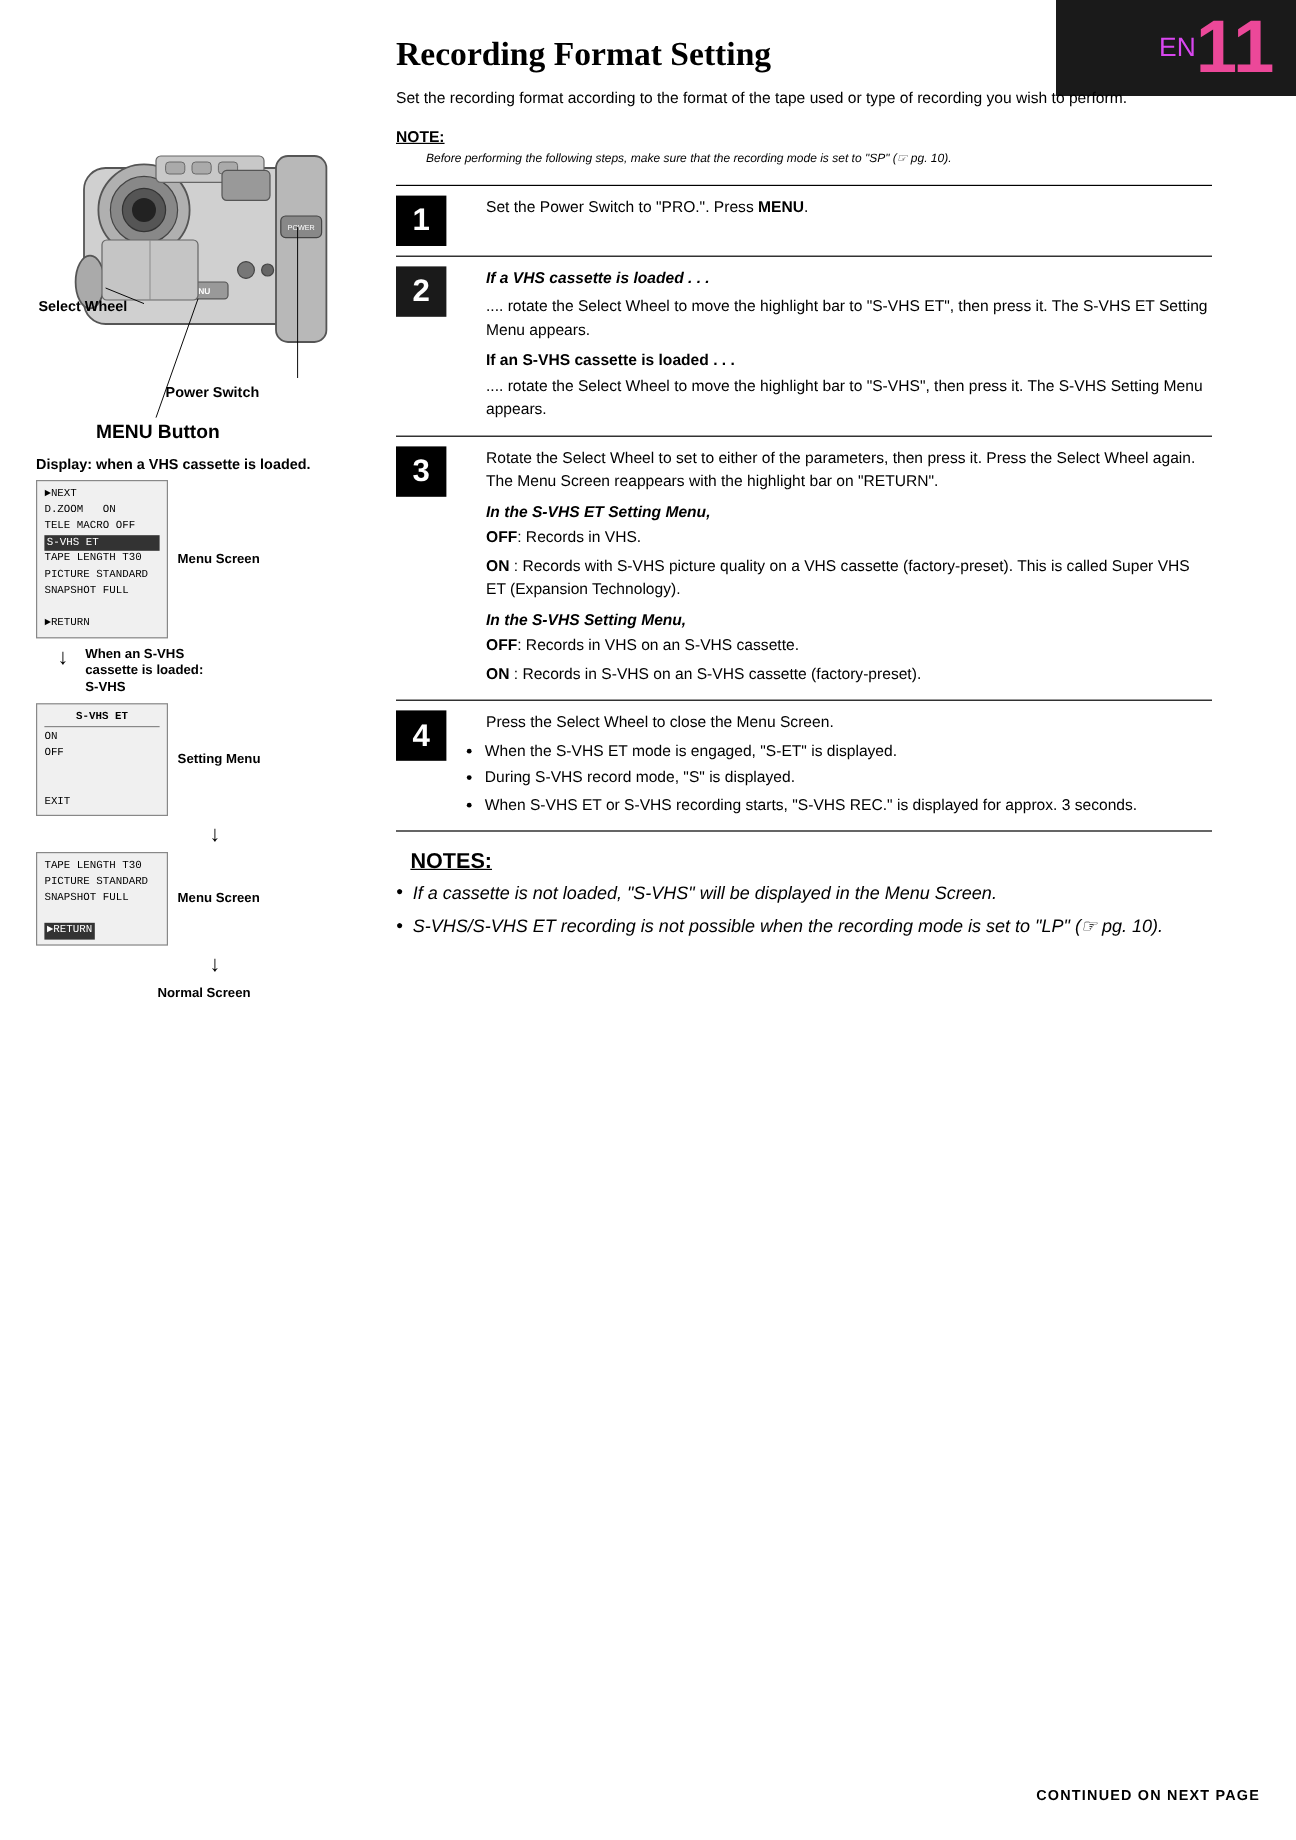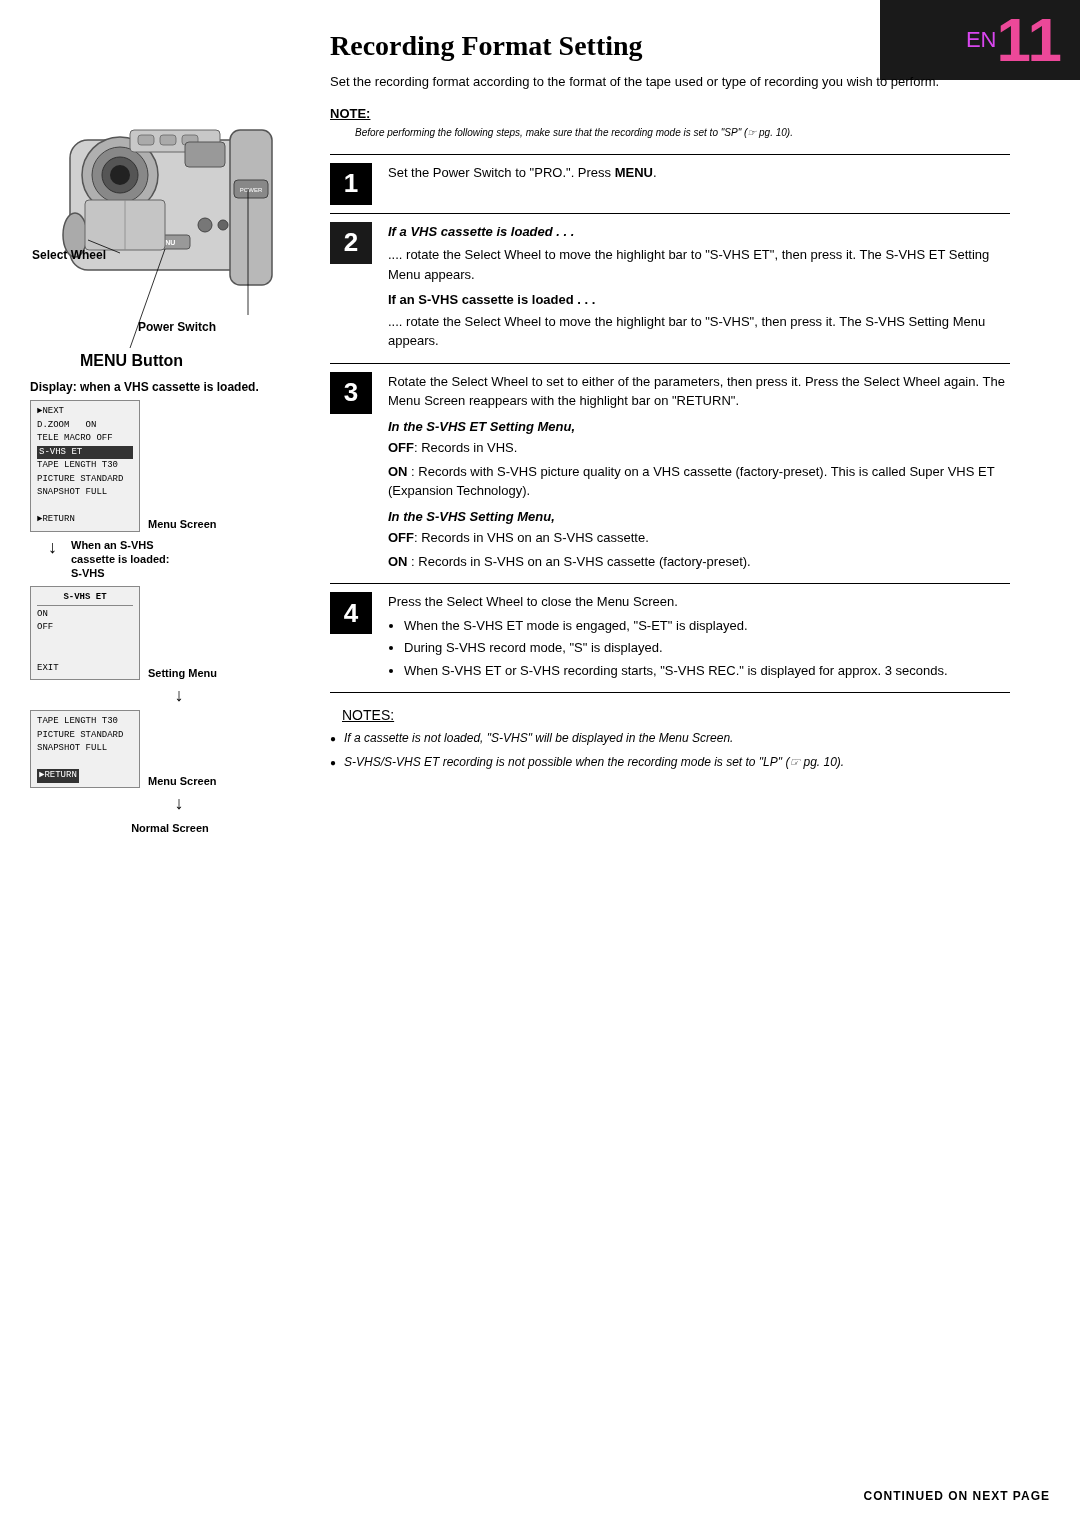--- a/index.html
+++ b/index.html
@@ -93,21 +93,21 @@
 
     
     .menu-screen-container {
       display: flex;
       flex-direction: column;
       gap: 6px;
       margin-top: 4px;
     }
     .menu-row {
       display: flex;
-      align-items: flex-end;
+      align-items: center;
       gap: 8px;
     }
     .menu-box {
       border: 1px solid #888;
       background: #f0f0f0;
       padding: 4px 6px;
       font-size: 9px;
       font-family: 'Courier New', monospace;
       min-width: 110px;
       line-height: 1.5;
@@ -217,20 +217,21 @@
 
     .step-content {
       flex: 1;
       padding-left: 6px;
     }
 
     .step-content p {
       font-size: 13px;
       line-height: 1.5;
       margin-bottom: 4px;
+      margin-left: 17px;
     }
 
     .step-content .italic-bold {
       font-weight: bold;
       font-style: italic;
     }
 
     .step-content .sub-section {
       margin-top: 6px;
       margin-bottom: 2px;
@@ -258,32 +259,32 @@
       display: flex;
       align-items: center;
       justify-content: center;
       flex-shrink: 0;
     }
 
     .notes-section {
       margin-top: 14px;
     }
     .notes-title {
-      font-size: 14px;
-      font-weight: normal;
+      font-size: 18px;
+      font-weight: bold;
       text-decoration: underline;
       margin-bottom: 6px;
       padding-left: 12px;
     }
     .notes-list {
       list-style: none;
       padding: 0;
     }
     .notes-list li {
-      font-size: 12px;
+      font-size: 15px;
       font-style: italic;
       line-height: 1.5;
       margin-bottom: 6px;
       padding-left: 14px;
       position: relative;
     }
     .notes-list li::before {
       content: '●';
       position: absolute;
       left: 0;

